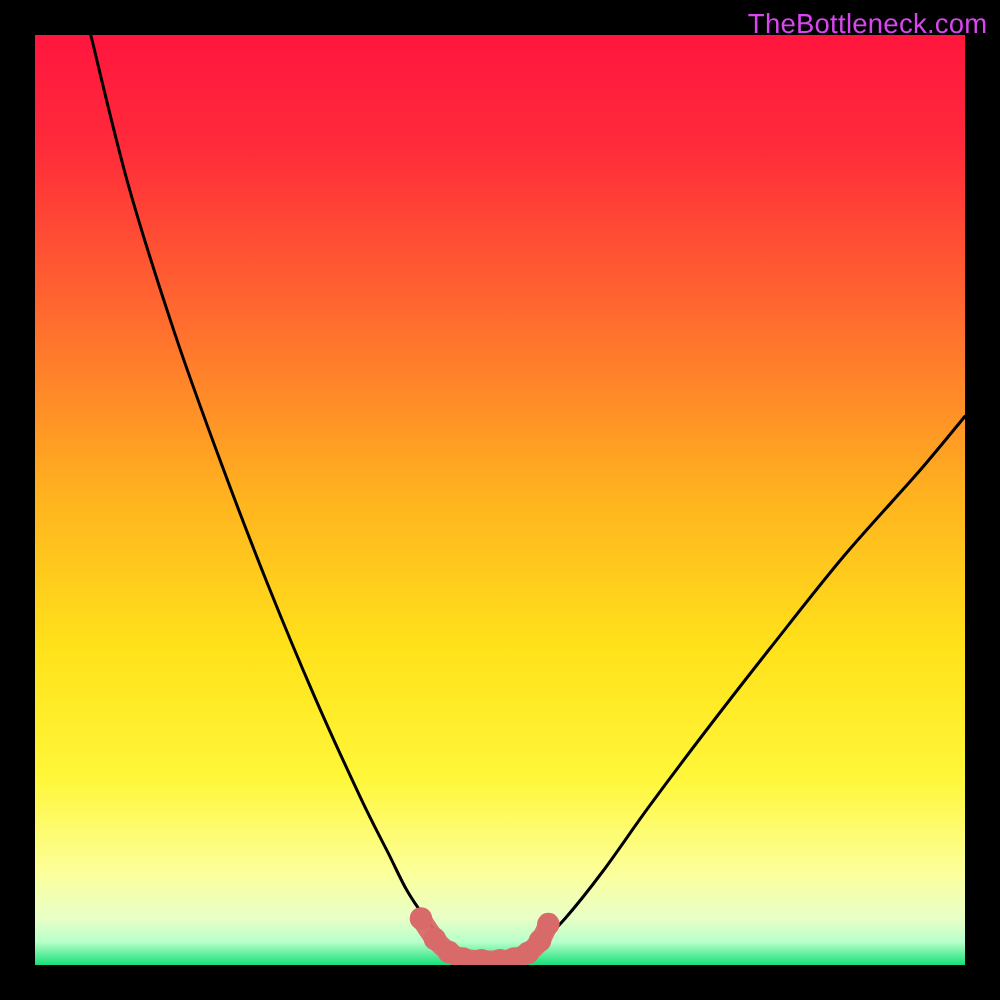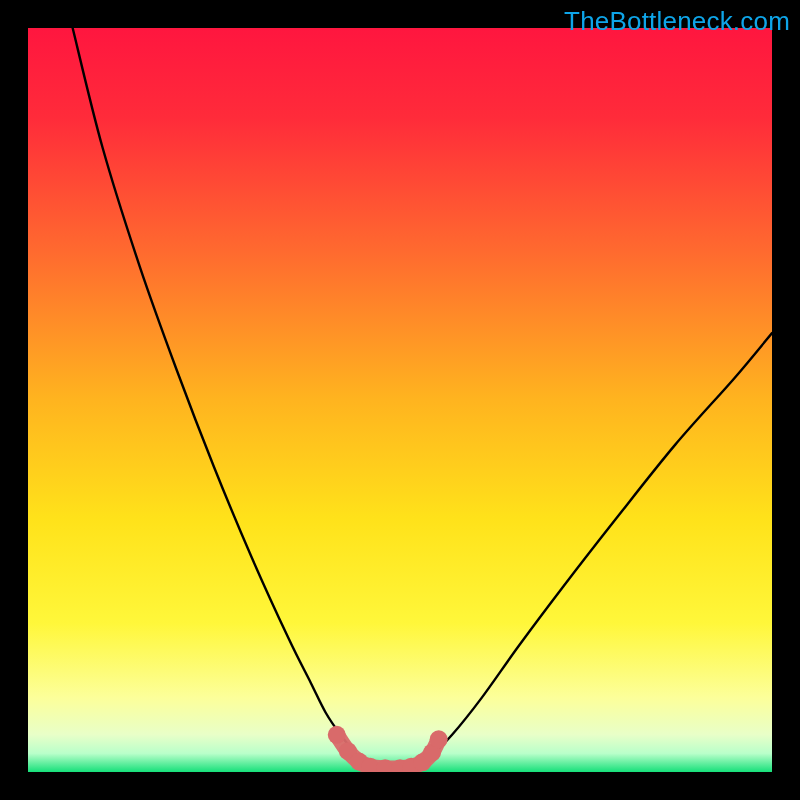--- a/index.html
+++ b/index.html
@@ -21,22 +21,22 @@
     position: absolute;
     left: 28px;
     top: 28px;
     width: 744px;
     height: 744px;
   }
   .watermark {
     position: absolute;
     top: 6px;
     right: 10px;
-    color: #0ea5e9;
-    font-size: 26px;
+    color: #d946ef;
+    font-size: 22px;
     font-weight: 400;
     letter-spacing: 0.2px;
     user-select: none;
   }
   svg { display: block; }
 </style>
 </head>
 <body>
 
 <div class="frame">

